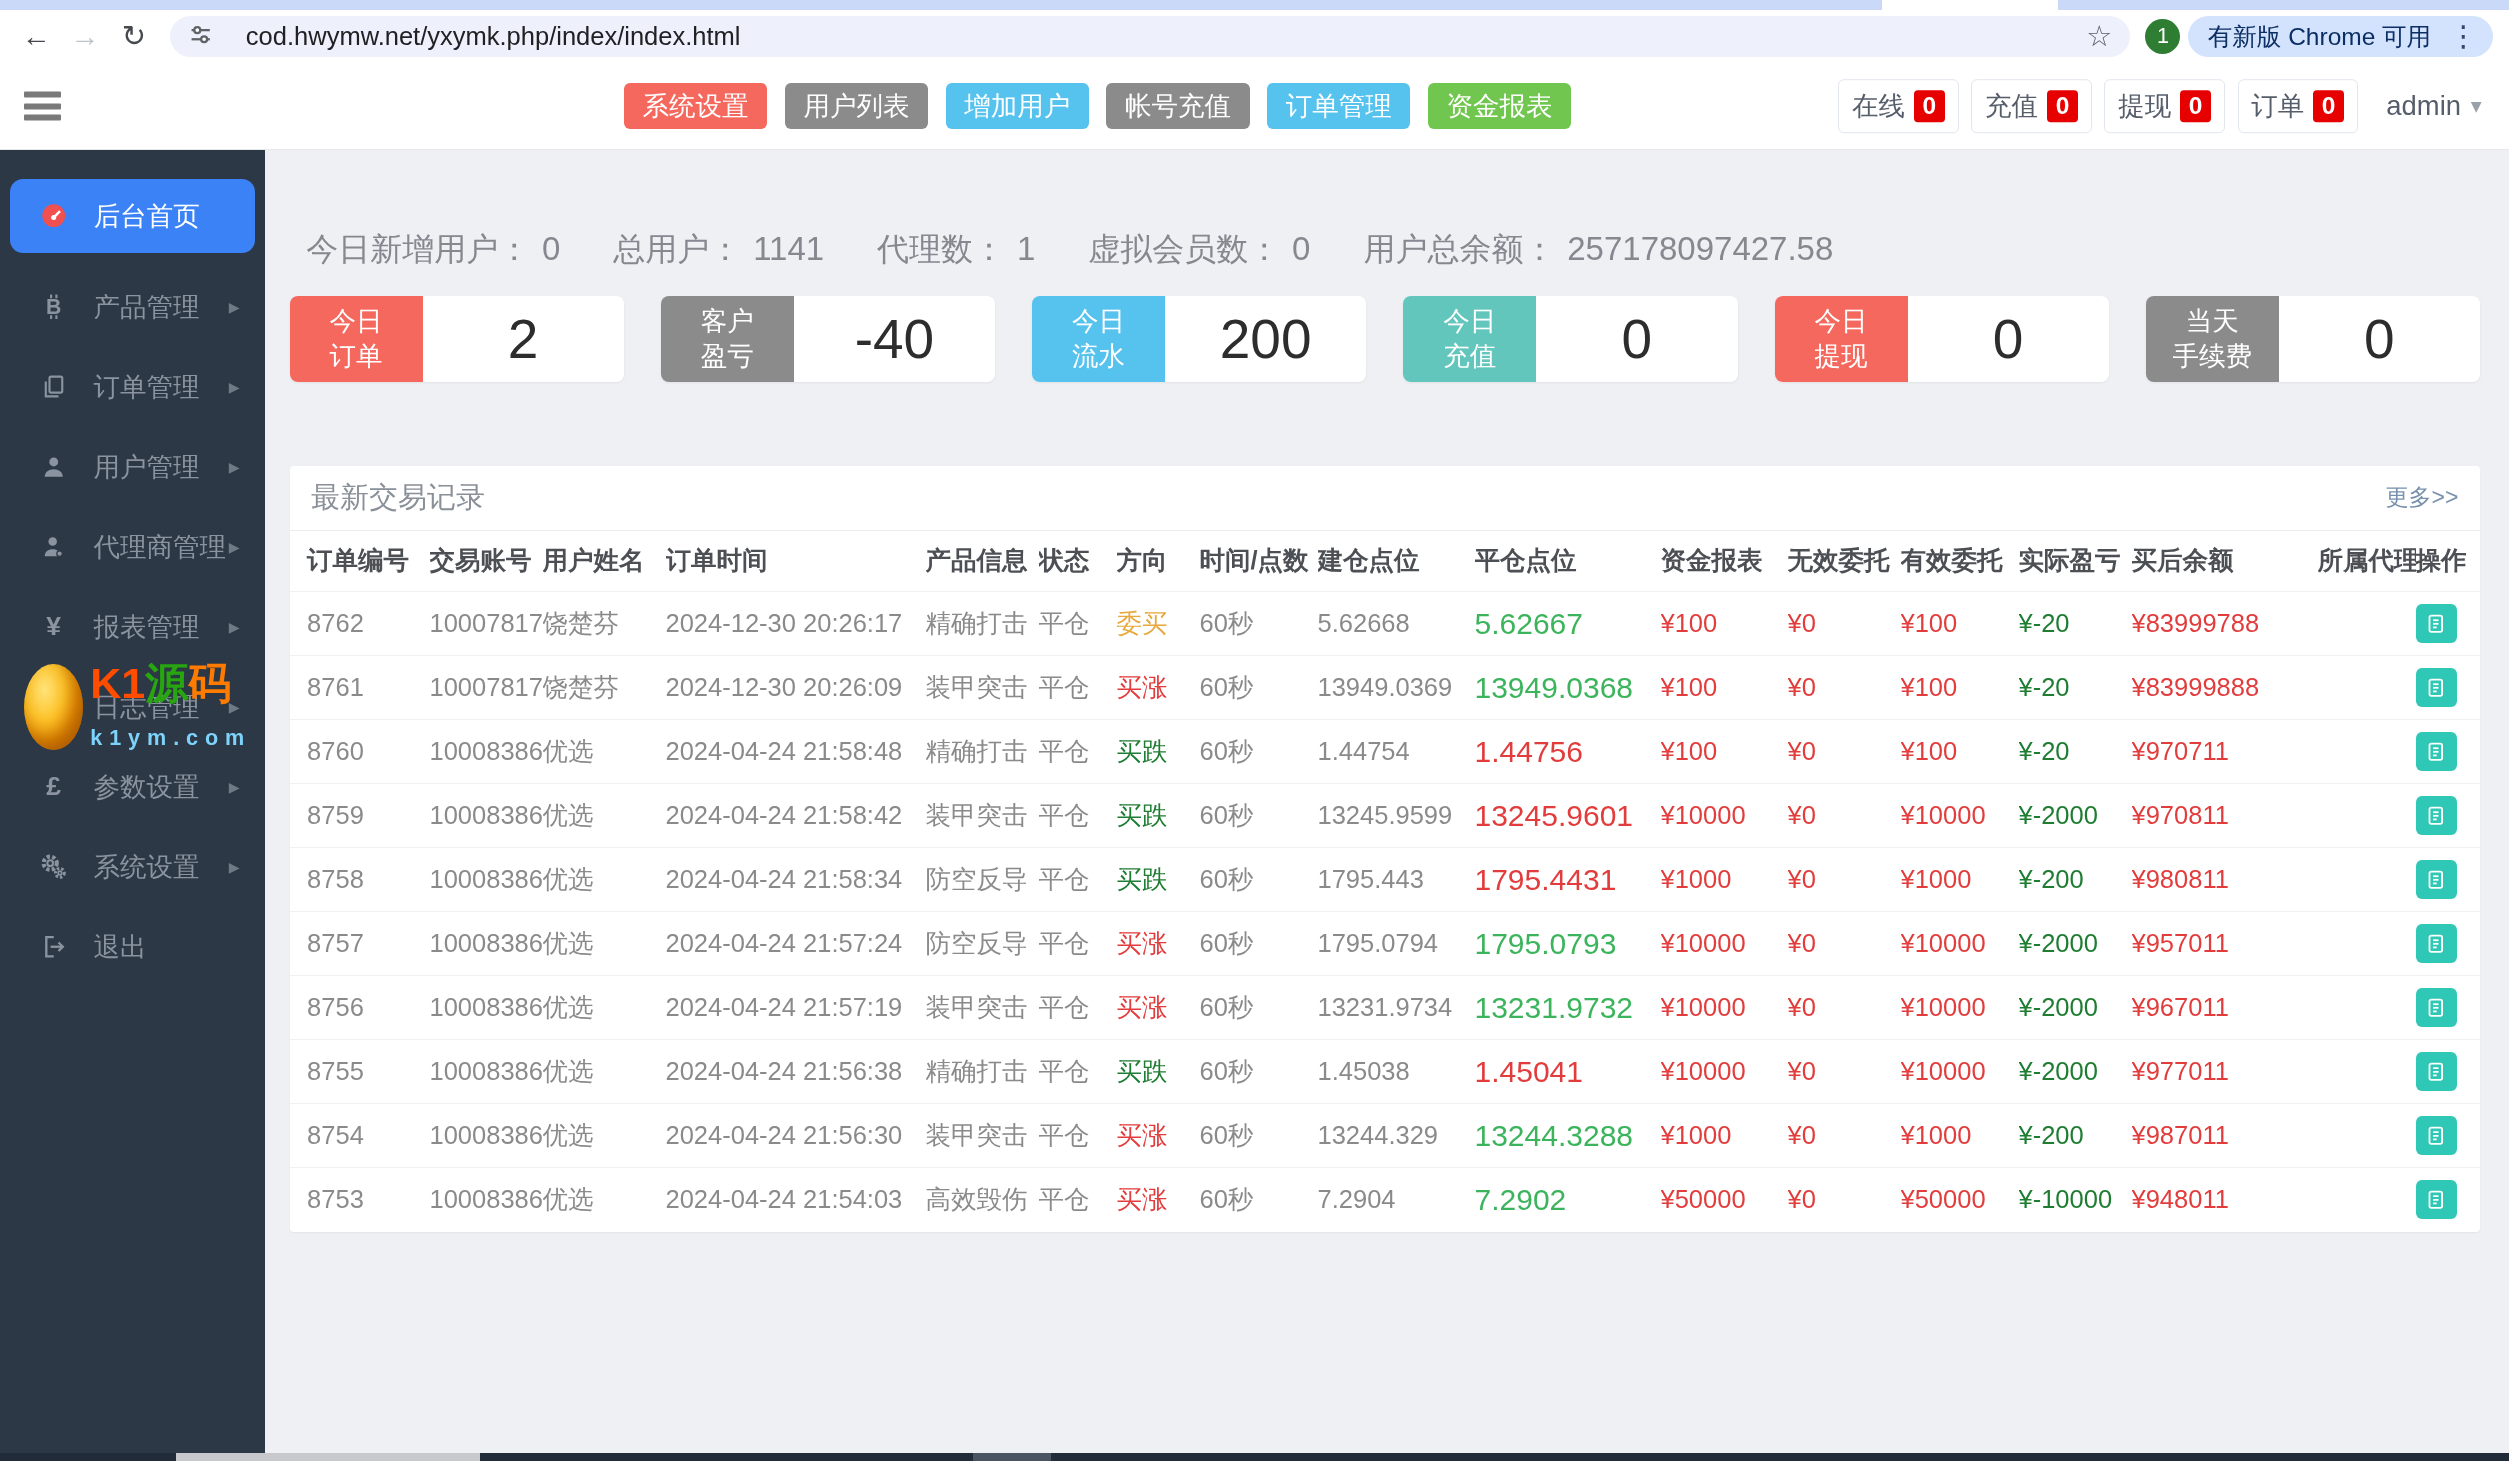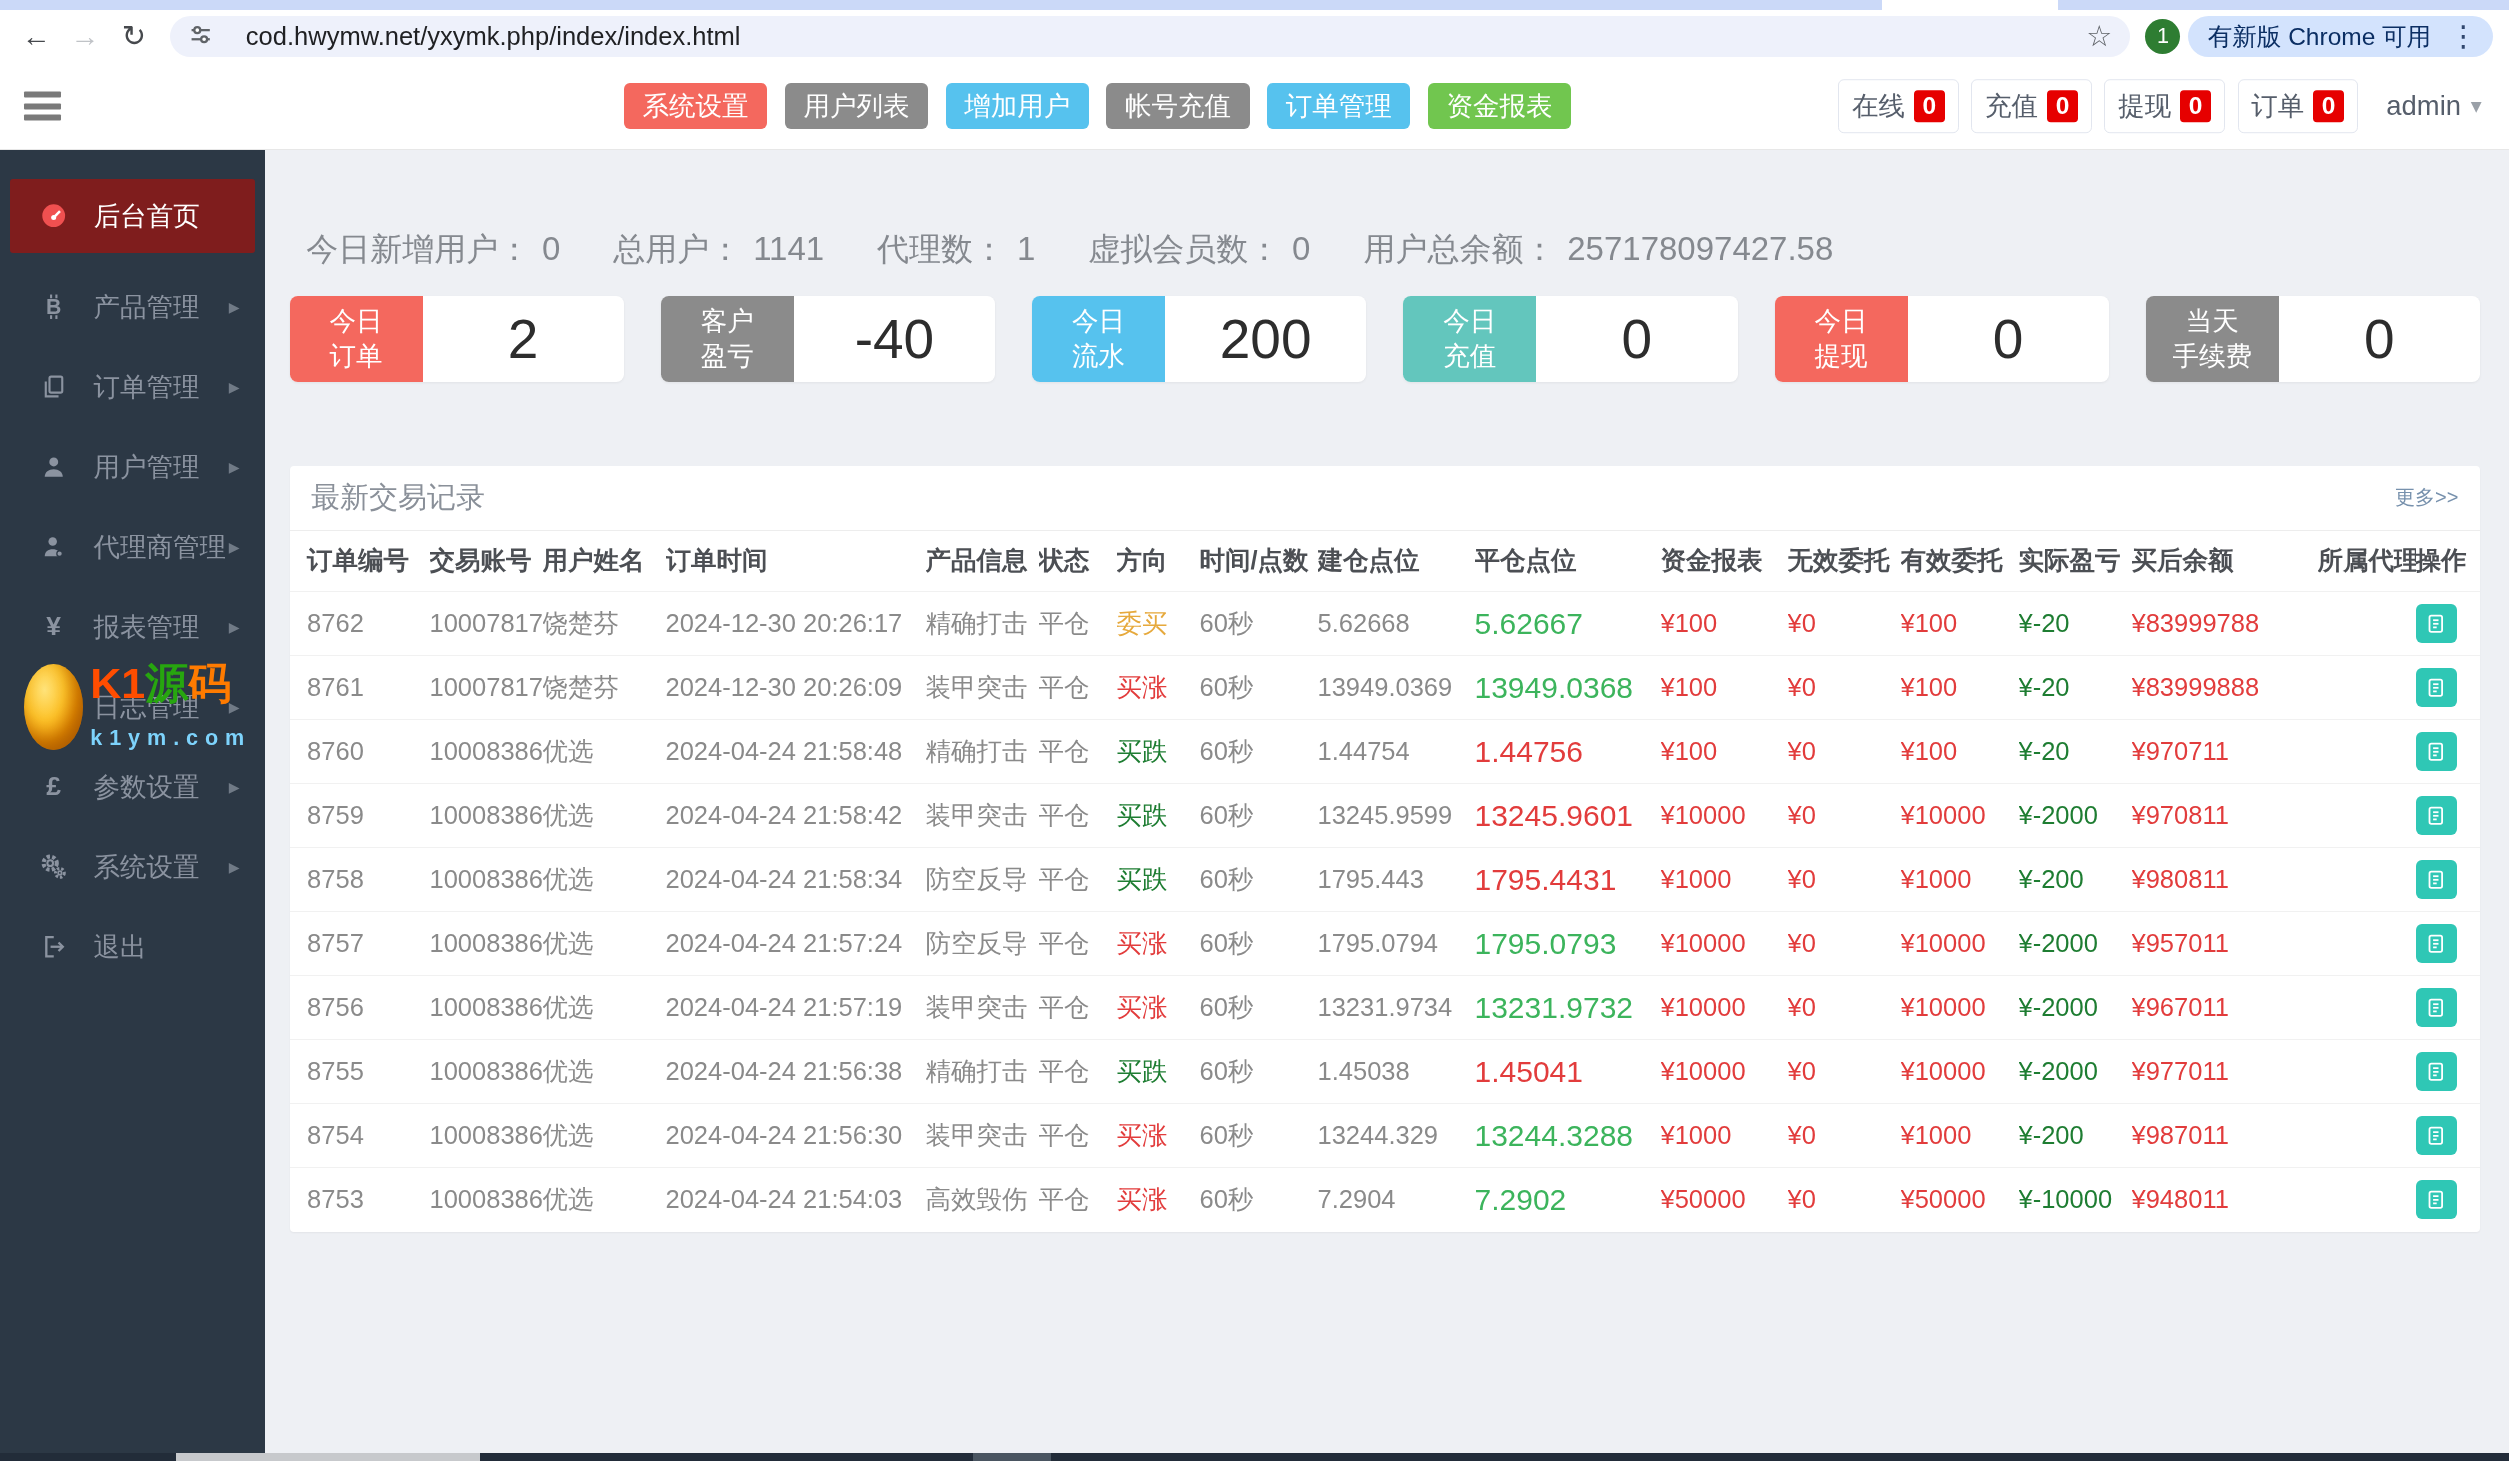--- a/index.html
+++ b/index.html
@@ -42,21 +42,21 @@
   .counter-badge { background:#e60000; color:#fff; font-size:24.5px; font-weight:bold;
                    padding:2px 8.8px; border-radius:3.9px; line-height:1.15; }
   .admin-box { display:flex; align-items:center; gap:9.8px; margin-left:15.7px; cursor:pointer; }
   .admin-name { font-size:27.4px; color:#565e6b; }
   .admin-caret { font-size:21.6px; color:#9aa0a8; }
   
   .sidebar { position:absolute; top:150px; left:0; width:265px; bottom:0; background:#2c3845; z-index:10; }
   .side-menu { list-style:none; margin:0; padding:29px 0 0 0; }
   .side-item { position:relative; height:80px; display:flex; align-items:center;
                padding-left:37px; color:#8b93a0; cursor:pointer; }
-  .side-item.active { background:#7f1d1d; border-radius:3px; margin:0 9.8px 13.7px 9.8px;
+  .side-item.active { background:#3b82f6; border-radius:13px; margin:0 9.8px 13.7px 9.8px;
                       padding-left:27.4px; height:74px; color:#fff; }
   .side-icon { width:33px; display:flex; justify-content:center; align-items:center; color:#8b93a0; }
   .side-item.active .side-icon { color:#f05050; }
   .side-label { margin-left:23.5px; font-size:26.5px; white-space:nowrap; }
   .side-arrow { position:absolute; right:25.5px; font-size:21.6px; color:#707a86; }
   .txt-icon { font-size:26.5px; font-weight:bold; line-height:1; }
   
   .watermark { position:absolute; left:23.5px; top:512px; display:flex; align-items:center; z-index:5; pointer-events:none; }
   .wm-sphere { width:59px; height:86px; border-radius:50%; flex:none;
                background:radial-gradient(ellipse at 35% 30%, #ffe37a 0%, #fdc32a 35%, #f29500 62%, #c96a00 100%);
@@ -76,21 +76,21 @@
   .card { flex:1; height:86px; background:#fff; border-radius:7.8px; overflow:hidden; display:flex;
           box-shadow:0 1px 2.9px rgba(0,0,0,.06); }
   .card-tag { width:133px; flex:none; display:flex; flex-direction:column; justify-content:center;
               align-items:center; color:#fff; font-size:26.5px; line-height:1.3; }
   .card-value { flex:1; display:flex; align-items:center; justify-content:center;
                 font-size:55px; font-weight:200; color:#2d2d2d; }
   .table-panel { margin-top:84px; background:#fff; border-radius:3.9px; overflow:hidden;
                  box-shadow:0 1px 2px rgba(0,0,0,.05); }
   .panel-head { height:65px; display:flex; align-items:center; padding:0 21.6px; border-bottom:1px solid #ededed; }
   .panel-title { font-size:29px; color:#8a9099; }
-  .more-link { margin-left:auto; font-size:20px; color:var(--link-blue,#7791ad); text-decoration:none; cursor:pointer; }
+  .more-link { margin-left:auto; font-size:23px; color:var(--link-blue,#7791ad); text-decoration:none; cursor:pointer; }
   table { width:100%; border-collapse:collapse; table-layout:fixed; }
   th { font-size:25.5px; color:#4c4f54; font-weight:bold; text-align:left; height:61px; padding:0;
        white-space:nowrap; overflow:hidden; }
   td { font-size:25.5px; color:#8a8a8a; height:64px; padding:0; border-top:1px solid #f1f1f1;
        white-space:nowrap; overflow:hidden; }
   th:first-child, td:first-child { padding-left:17.6px; }
   .td-close { font-size:30px; }
   .c-red { color:var(--red,#e23c3c); }
   .c-up { color:var(--up-green,#3cb45c); }
   .c-green { color:var(--profit-green,#1e7d32); }

